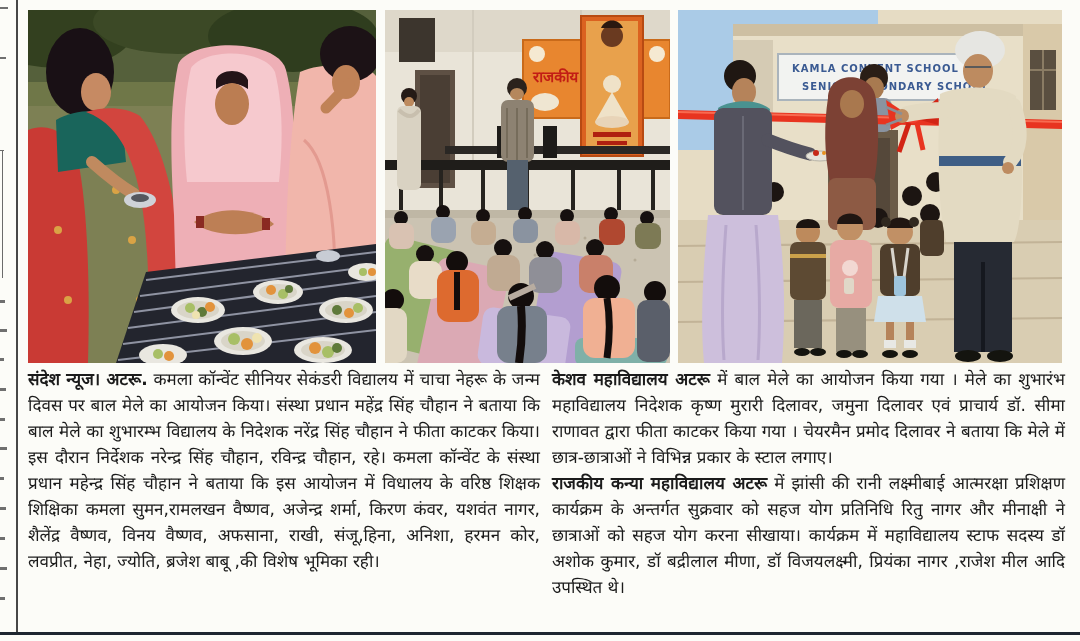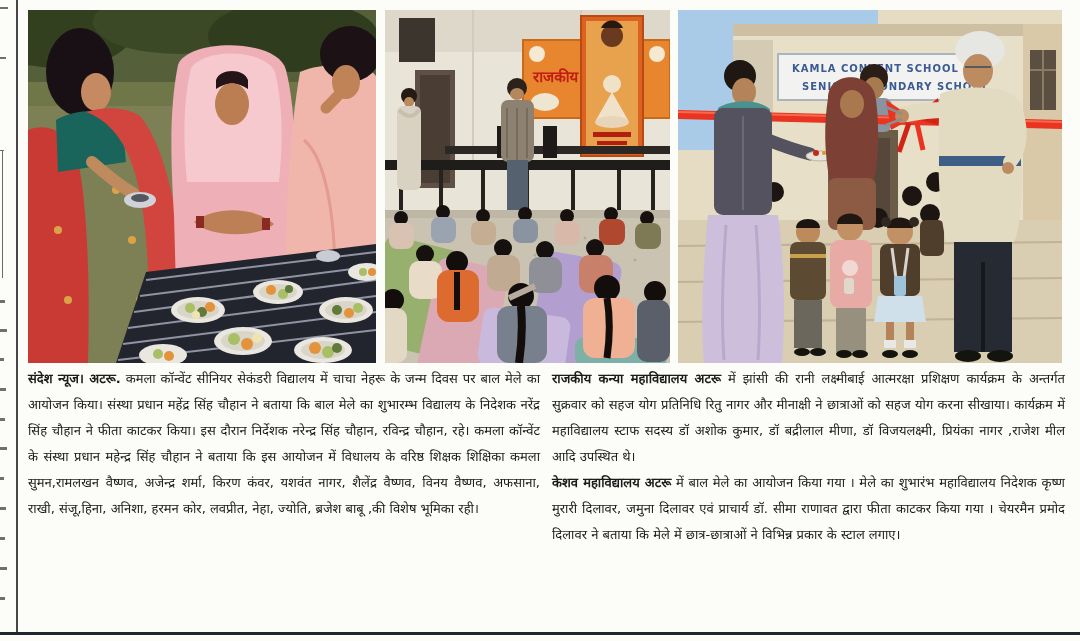--- a/index.html
+++ b/index.html
@@ -7,21 +7,21 @@
     position:relative;width:1080px;height:641px;overflow:hidden;
     background:#fcfcf8;
     font-family:"DejaVu Sans","Liberation Sans",sans-serif;
     color:#1b1b1b;
   }
   .photo{position:absolute;top:10px;height:353px;overflow:hidden;background:#d8d2c4;}
   #photo1{left:28px;width:348px;}
   #photo2{left:385px;width:285px;}
   #photo3{left:678px;width:384px;}
   .photo svg{display:block;width:100%;height:100%;}
-  .col{position:absolute;top:366px;font-size:13px;line-height:26px;text-align:justify;}
+  .col{position:absolute;top:366px;font-size:17px;line-height:26px;text-align:justify;}
   .col p{margin:0 0 0 0;}
   .lead{font-weight:bold;}
   #colL{left:28px;width:512px;}
   #colR{left:552px;width:513px;}
   .rule-left{position:absolute;left:16px;top:0;width:2px;height:632px;background:#474747;}
   .rule-left2{position:absolute;left:2px;top:150px;width:1px;height:128px;background:#6b6b6b;}
   .rule-left2:before{content:"";position:absolute;left:-2px;top:0;width:4px;height:1px;background:#6b6b6b;}
   .rule-bottom{position:absolute;left:0;top:632px;width:1080px;height:3px;background:#1e2630;}
   .mark{position:absolute;background:#6f6f6f;}
 </style>
@@ -458,18 +458,18 @@
         <ellipse cx="232" cy="344" rx="8" ry="4" fill="#14140f"></ellipse>
       </g>
     </svg>
   </div>
 
   <div class="col" id="colL">
     <p><span class="lead">संदेश न्यूज। अटरू.</span><span> कमला कॉन्वेंट सीनियर सेकंडरी विद्यालय में चाचा नेहरू के जन्म दिवस पर बाल मेले का आयोजन किया।  संस्था प्रधान महेंद्र सिंह चौहान ने बताया कि बाल मेले का शुभारम्भ विद्यालय के निदेशक नरेंद्र सिंह चौहान ने फीता काटकर किया। इस दौरान निर्देशक नरेन्द्र सिंह चौहान, रविन्द्र चौहान, रहे। कमला कॉन्वेंट के संस्था प्रधान महेन्द्र सिंह चौहान ने बताया कि  इस आयोजन में विधालय के वरिष्ठ शिक्षक शिक्षिका कमला सुमन,रामलखन वैष्णव, अजेन्द्र शर्मा, किरण कंवर, यशवंत नागर, शैलेंद्र वैष्णव, विनय वैष्णव, अफसाना, राखी, संजू,हिना, अनिशा, हरमन कोर, लवप्रीत, नेहा, ज्योति, ब्रजेश बाबू ,की विशेष भूमिका रही।</span></p>
   </div>
 
   <div class="col" id="colR">
+    <p><span class="lead">केशव महाविद्यालय अटरू</span><span> में  बाल मेले का आयोजन किया गया । मेले का शुभारंभ महाविद्यालय निदेशक कृष्ण मुरारी दिलावर, जमुना दिलावर एवं प्राचार्य डॉ. सीमा राणावत द्वारा फीता काटकर किया गया । चेयरमैन प्रमोद दिलावर ने बताया कि मेले में छात्र-छात्राओं ने विभिन्न प्रकार के स्टाल लगाए।</span></p>
     <p><span class="lead">राजकीय कन्या महाविद्यालय अटरू</span><span> में झांसी की रानी लक्ष्मीबाई आत्मरक्षा प्रशिक्षण कार्यक्रम के अन्तर्गत सुक्रवार को सहज योग प्रतिनिधि रितु नागर और मीनाक्षी ने छात्राओं को सहज योग करना सीखाया। कार्यक्रम में महाविद्यालय स्टाफ सदस्य डॉ अशोक कुमार, डॉ बद्रीलाल मीणा, डॉ विजयलक्ष्मी, प्रियंका नागर ,राजेश मील आदि उपस्थित थे।</span></p>
-    <p><span class="lead">केशव महाविद्यालय अटरू</span><span> में  बाल मेले का आयोजन किया गया । मेले का शुभारंभ महाविद्यालय निदेशक कृष्ण मुरारी दिलावर, जमुना दिलावर एवं प्राचार्य डॉ. सीमा राणावत द्वारा फीता काटकर किया गया । चेयरमैन प्रमोद दिलावर ने बताया कि मेले में छात्र-छात्राओं ने विभिन्न प्रकार के स्टाल लगाए।</span></p>
   </div>
 
   <div class="rule-bottom"></div>
 </div>
 
 </body></html>

